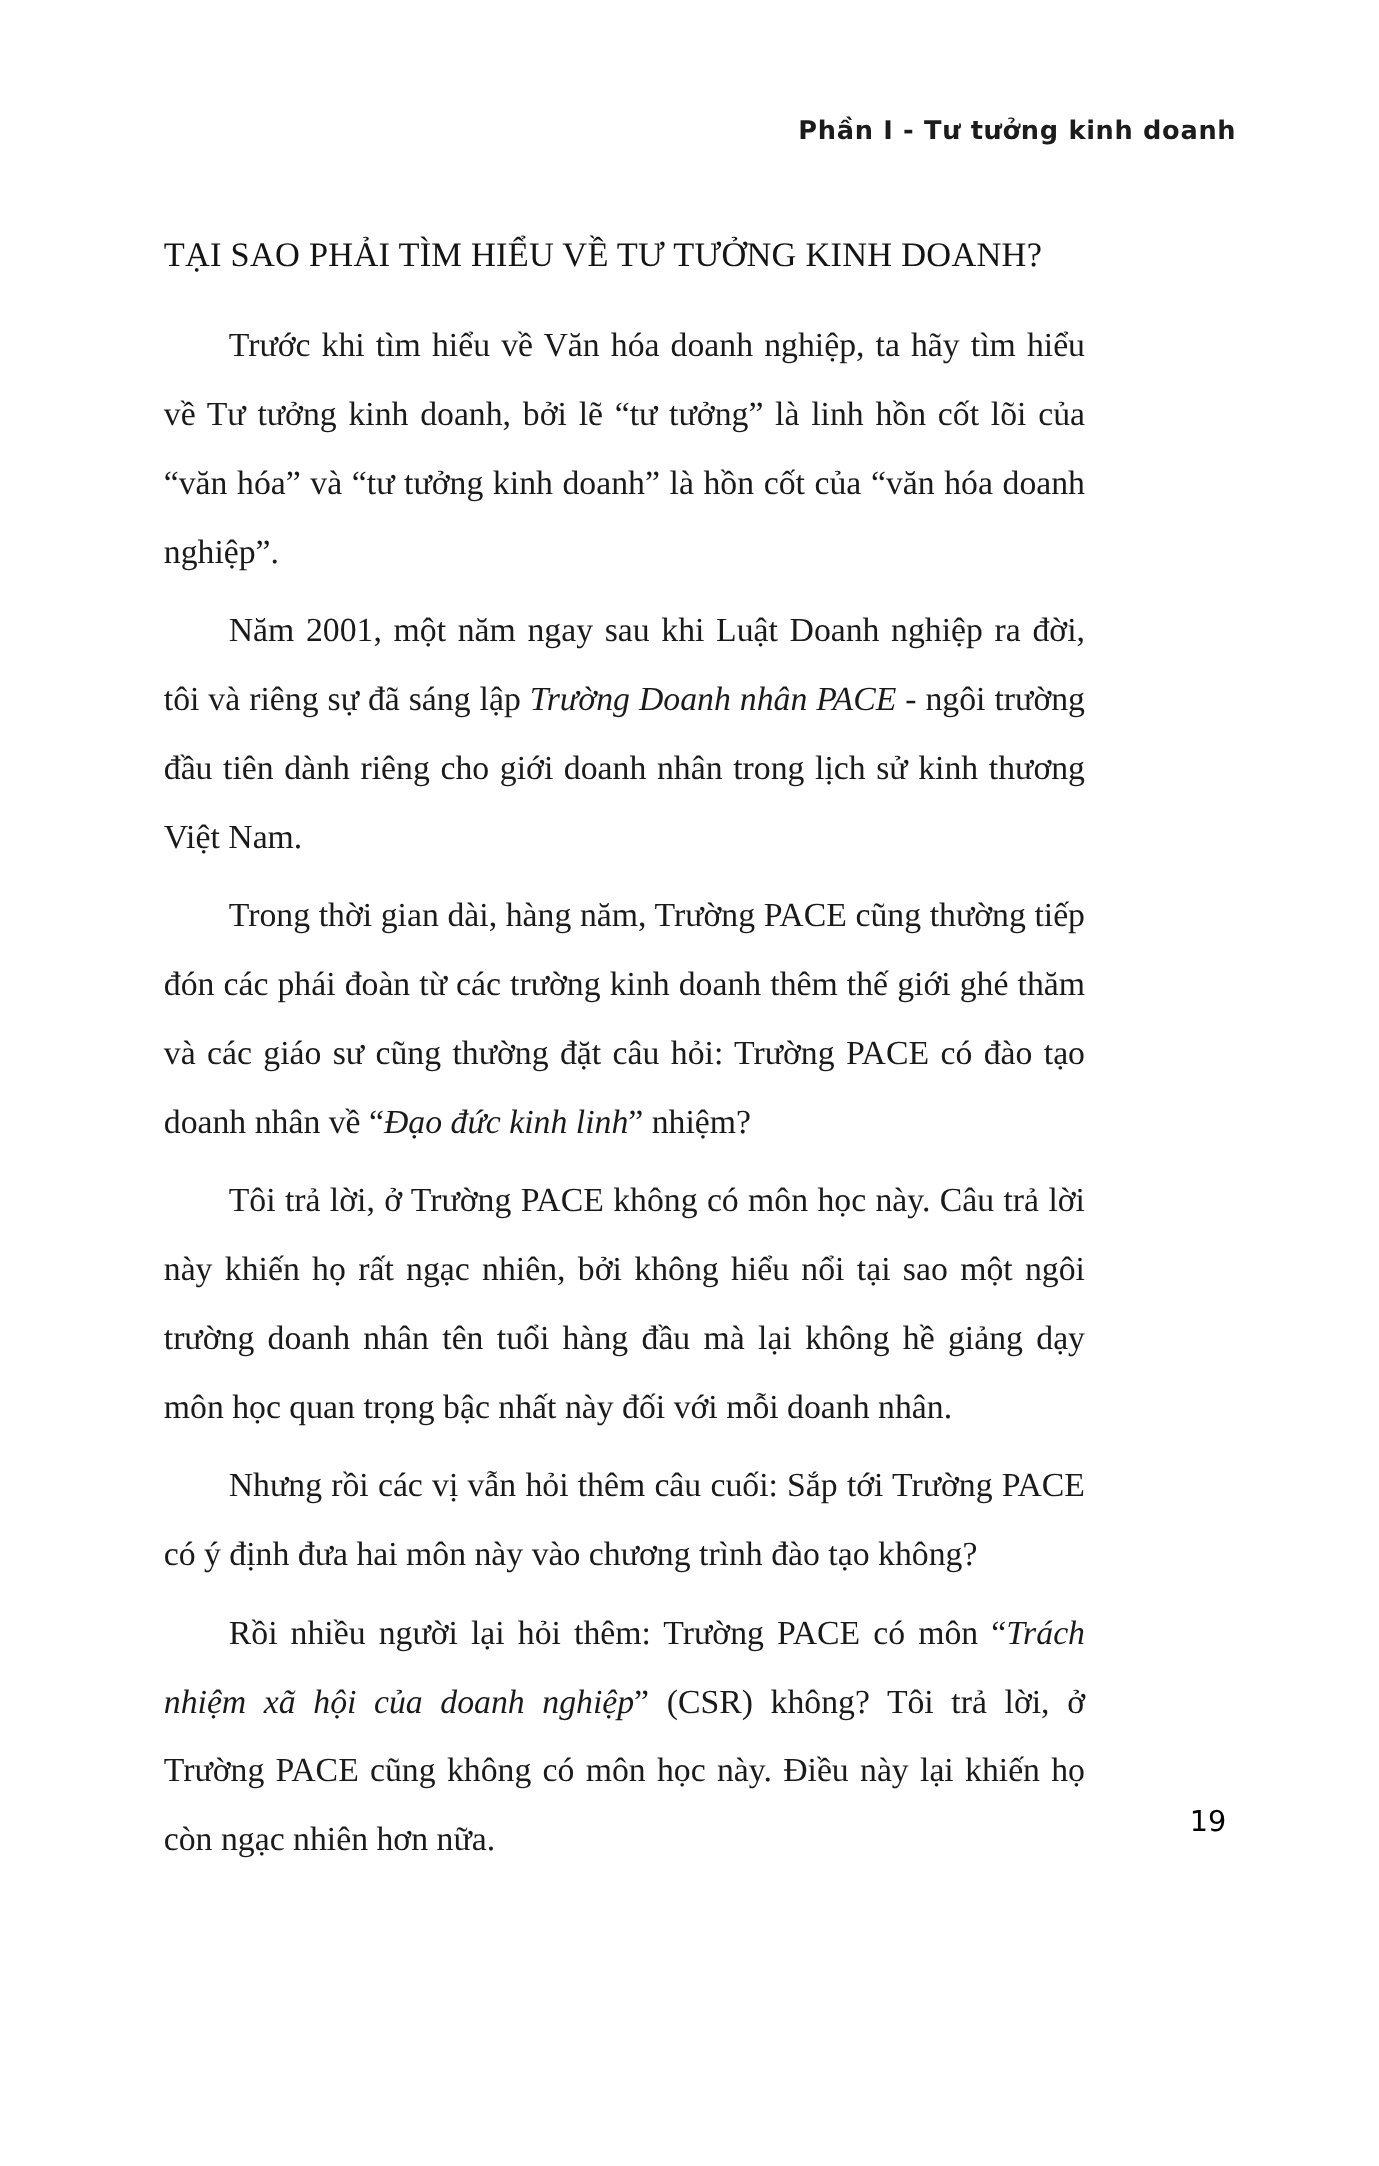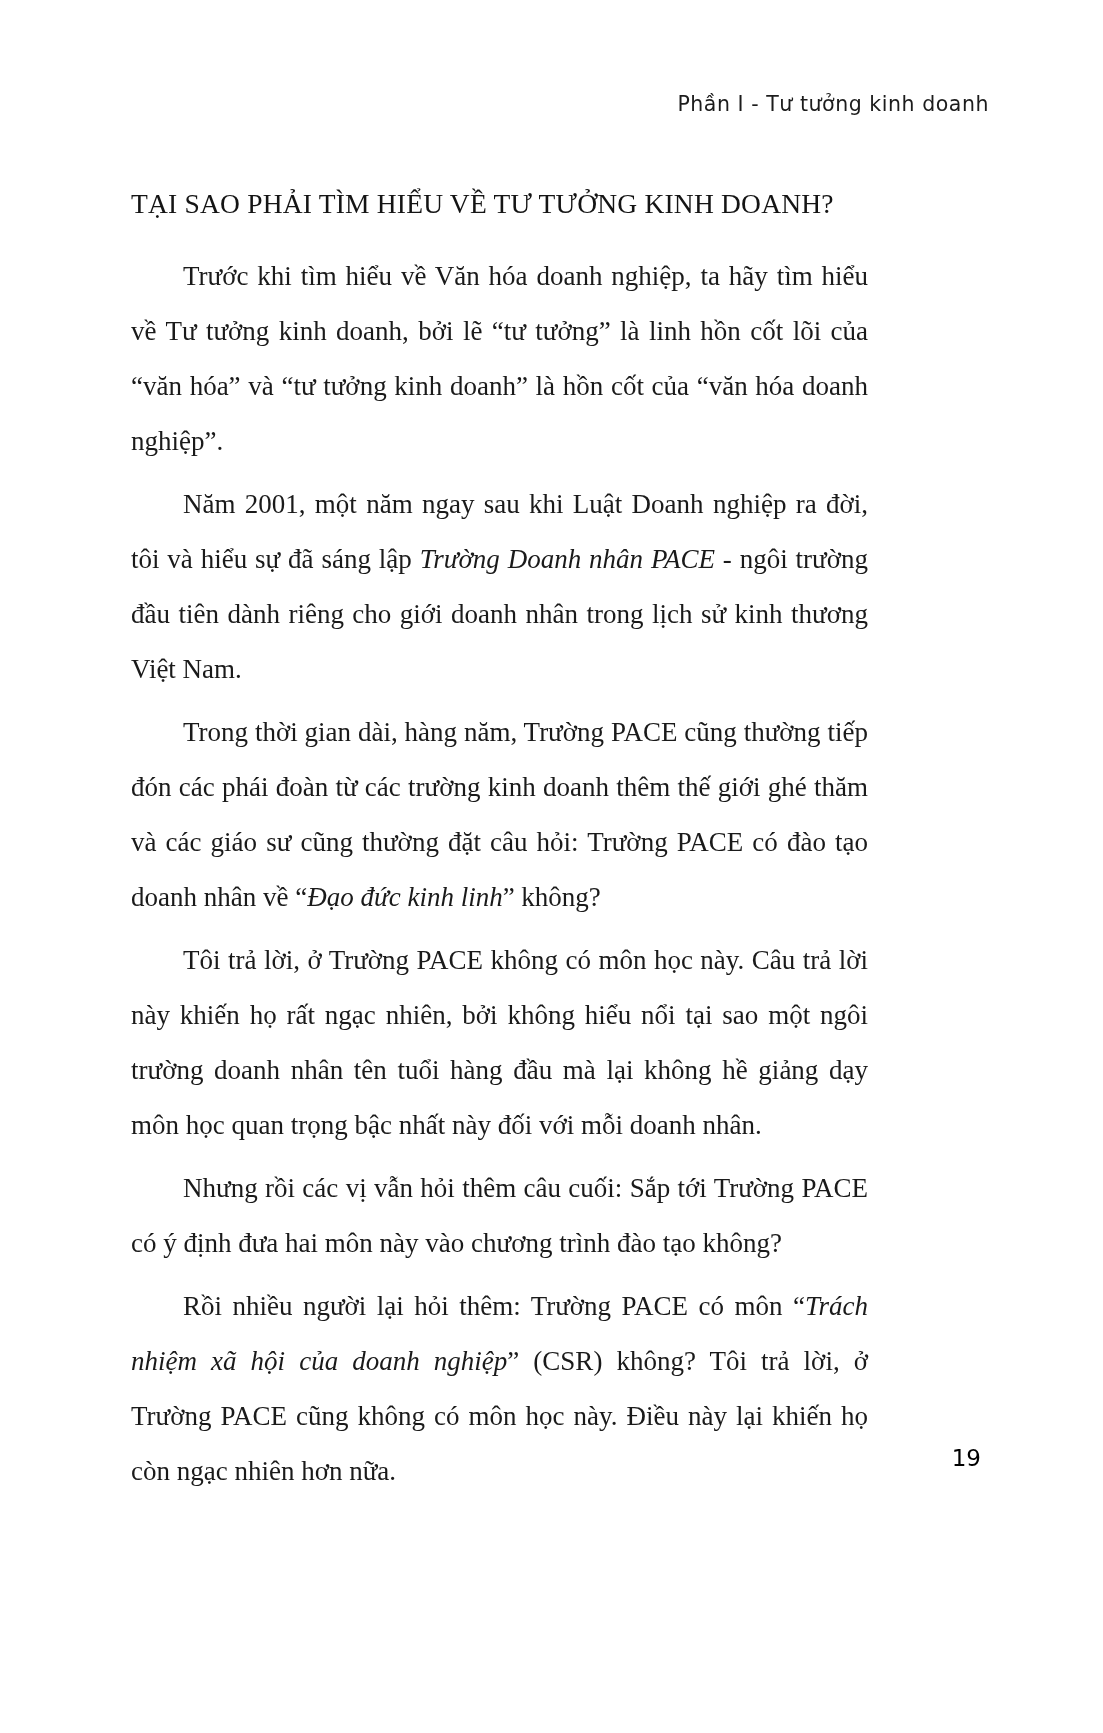--- a/index.html
+++ b/index.html
@@ -25,20 +25,21 @@
     left: 0;
     width: 100%;
     padding-right: 114px;
     box-sizing: border-box;
     text-align: right;
     font-family: "DejaVu Sans", "Liberation Sans", sans-serif;
     font-size: 20.5px;
     letter-spacing: 0.55px;
     color: #1c1c1c;
     white-space: nowrap;
+    font-weight: bold;
   }
 
   
   .content {
     position: absolute;
     left: 131px;
     top: 186px;
     width: 737px;
   }
 
@@ -89,22 +90,22 @@
 <div class="page">
 
   <div class="running-head">Phần I - Tư tưởng kinh doanh</div>
 
   <div class="content">
 
     <h1 class="section-title">TẠI SAO PHẢI TÌM HIỂU VỀ TƯ TƯỞNG KINH DOANH?</h1>
 
     <div id="body-text">
         <p class="para"><span>Trước khi tìm hiểu về Văn hóa doanh nghiệp, ta hãy tìm hiểu về Tư tưởng kinh doanh, bởi lẽ “tư tưởng” là linh hồn cốt lõi của “văn hóa” và “tư tưởng kinh doanh” là hồn cốt của “văn hóa doanh nghiệp”.</span></p>
-        <p class="para"><span>Năm 2001, một năm ngay sau khi Luật Doanh nghiệp ra đời, tôi và hiểu sự đã sáng lập </span><i>Trường Doanh nhân PACE</i><span> - ngôi trường đầu tiên dành riêng cho giới doanh nhân trong lịch sử kinh thương Việt Nam.</span></p>
-        <p class="para"><span>Trong thời gian dài, hàng năm, Trường PACE cũng thường tiếp đón các phái đoàn từ các trường kinh doanh thêm thế giới ghé thăm và các giáo sư cũng thường đặt câu hỏi: Trường PACE có đào tạo doanh nhân về “</span><i>Đạo đức kinh linh</i><span>” không?</span></p>
+        <p class="para"><span>Năm 2001, một năm ngay sau khi Luật Doanh nghiệp ra đời, tôi và riêng sự đã sáng lập </span><i>Trường Doanh nhân PACE</i><span> - ngôi trường đầu tiên dành riêng cho giới doanh nhân trong lịch sử kinh thương Việt Nam.</span></p>
+        <p class="para"><span>Trong thời gian dài, hàng năm, Trường PACE cũng thường tiếp đón các phái đoàn từ các trường kinh doanh thêm thế giới ghé thăm và các giáo sư cũng thường đặt câu hỏi: Trường PACE có đào tạo doanh nhân về “</span><i>Đạo đức kinh linh</i><span>” nhiệm?</span></p>
         <p class="para"><span>Tôi trả lời, ở Trường PACE không có môn học này. Câu trả lời này khiến họ rất ngạc nhiên, bởi không hiểu nổi tại sao một ngôi trường doanh nhân tên tuổi hàng đầu mà lại không hề giảng dạy môn học quan trọng bậc nhất này đối với mỗi doanh nhân.</span></p>
         <p class="para"><span>Nhưng rồi các vị vẫn hỏi thêm câu cuối: Sắp tới Trường PACE có ý định đưa hai môn này vào chương trình đào tạo không?</span></p>
         <p class="para"><span>Rồi nhiều người lại hỏi thêm: Trường PACE có môn “</span><i>Trách nhiệm xã hội của doanh nghiệp</i><span>” (CSR) không? Tôi trả lời, ở Trường PACE cũng không có môn học này. Điều này lại khiến họ còn ngạc nhiên hơn nữa.</span></p>
       </div>
 
   </div>
 
   <div class="folio">19</div>
 
 </div>

